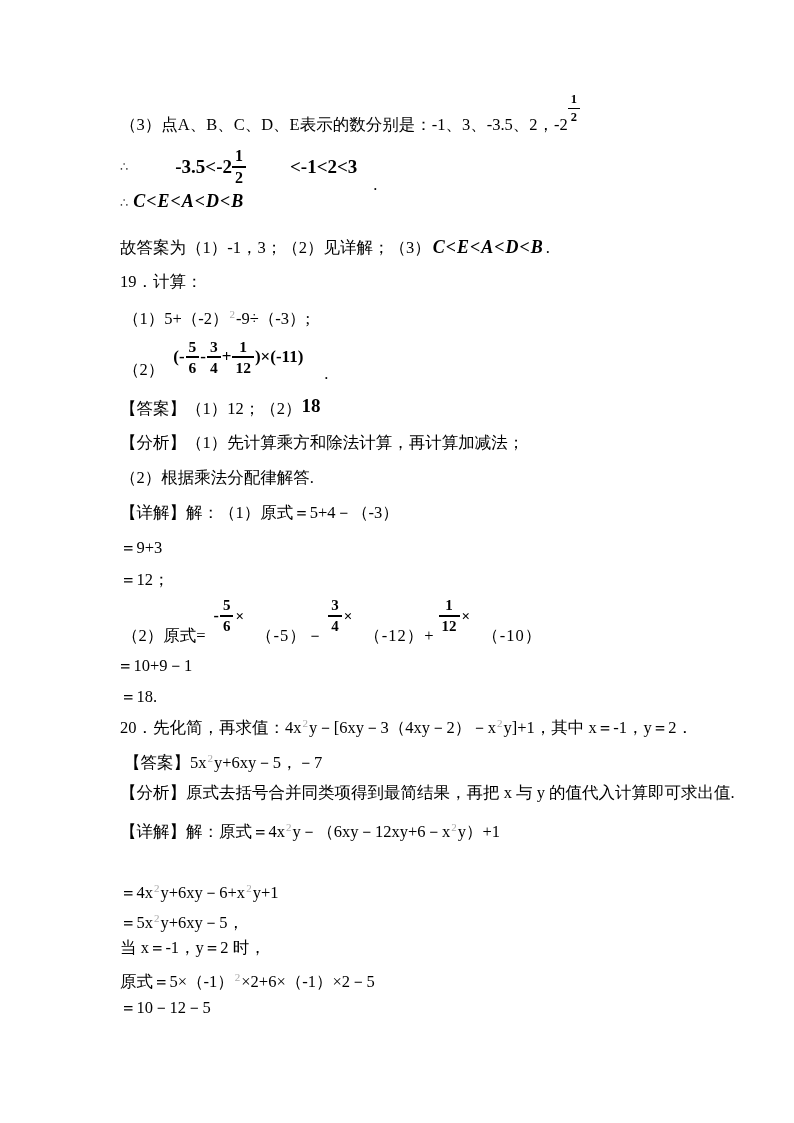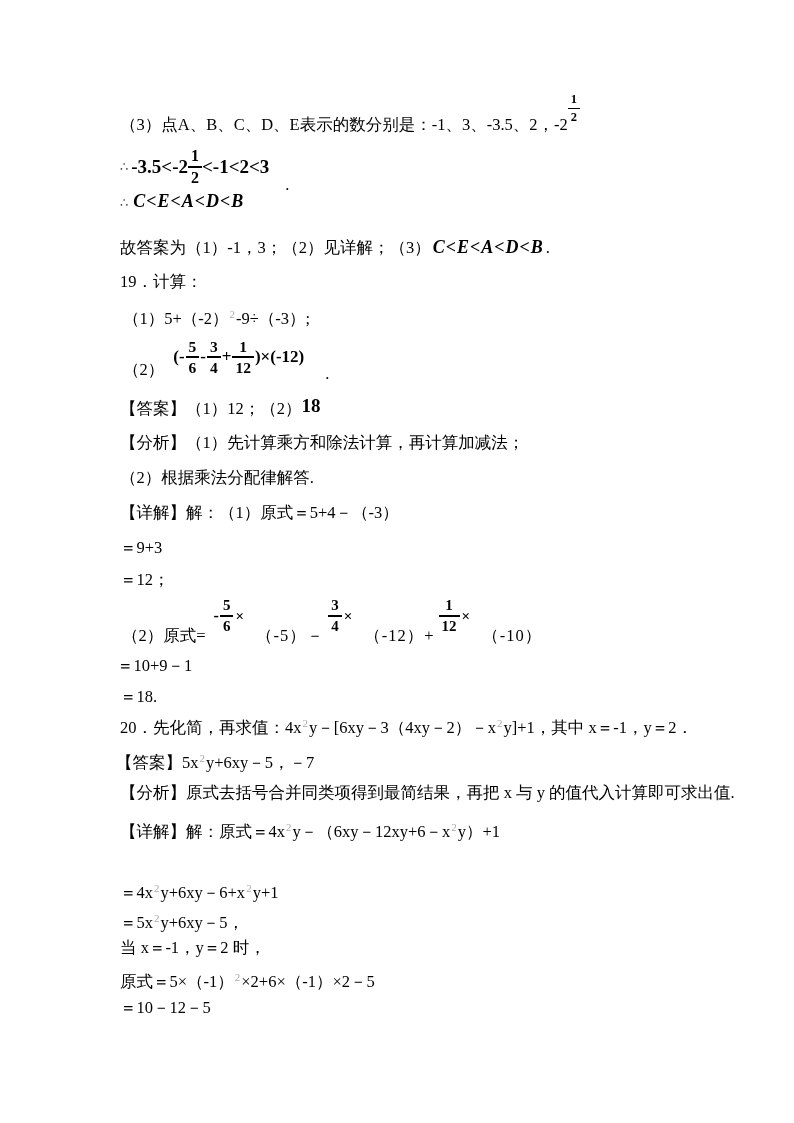--- a/index.html
+++ b/index.html
@@ -34,21 +34,21 @@
     font-family:"Liberation Serif","DejaVu Serif",serif;
     line-height:1;
     vertical-align:middle;
   }
   .frac .fn{display:block;padding:0 3px 2px;}
   .frac .fd{display:block;border-top:2px solid #000;padding:2px 3px 0;}
   .frac-s{font-size:12.5px;position:relative;top:-9px;vertical-align:baseline;}
   .frac-s .fd{border-top-width:1.5px;}
   .frac-m{font-size:16px;}
   
-  .bm{font-weight:bold;font-size:19px;font-family:"Liberation Serif","DejaVu Serif",serif;}
+  .bm{font-weight:bold;font-size:19px;font-family:"Liberation Serif","DejaVu Serif",serif;margin-left:44px;}
   .bm7{font-weight:bold;font-size:17px;font-family:"Liberation Serif","DejaVu Serif",serif;margin:0 1px;}
   .bi{
     font-weight:bold;font-style:italic;font-size:18px;
     font-family:"Liberation Serif","DejaVu Serif",serif;
     letter-spacing:1px;margin:0 2px;
   }
   .therefore{font-size:13px;color:#444;margin-right:3px;}
   .b18{font-weight:bold;font-size:19px;position:relative;top:-2px;font-family:"Liberation Serif","DejaVu Serif",serif;}
   .dot{font-size:16.5px;}
   .lbl{font-size:16.5px;}
@@ -103,21 +103,21 @@
       <span class="bm7">-</span>
       <span class="frac frac-m">
         <span class="fn">3</span>
         <span class="fd">4</span>
       </span>
       <span class="bm7">+</span>
       <span class="frac frac-m">
         <span class="fn">1</span>
         <span class="fd">12</span>
       </span>
-      <span class="bm7">)×(-12)</span>
+      <span class="bm7">)×(-11)</span>
       <span class="dot">.</span>
     </div>
     <div class="line" style="top: 397px; left: 120px;"><span class="seg">【答案】（1）12；（2）</span><span class="b18">18</span></div>
     <div class="line" style="top: 432px; left: 120px;"><span class="seg">【分析】（1）先计算乘方和除法计算，再计算加减法；</span></div>
     <div class="line" style="top: 467px; left: 120px; text-align: center;"><span class="seg">（2）根据乘法分配律解答.</span></div>
     <div class="line" style="top: 502px; left: 120px;"><span class="seg">【详解】解：（1）原式＝5+4－（-3）</span></div>
     <div class="line" style="top: 537px; left: 120px;"><span class="seg">＝9+3</span></div>
     <div class="line" style="top: 569px; left: 120px;"><span class="seg">＝12；</span></div>
     <div class="line math14" style="top: 590px; left: 122px;">
       <span class="lbl">（2）原式=</span>
@@ -143,21 +143,21 @@
           <span class="fn">1</span>
           <span class="fd">12</span>
         </span>
         <span class="times">×</span>
       </span>
       <span class="base">（-10）</span>
     </div>
     <div class="line" style="top: 655px; left: 117px;"><span class="seg">＝10+9－1</span></div>
     <div class="line" style="top: 686px; left: 120px;"><span class="seg">＝18.</span></div>
     <div class="line" style="top: 712px; left: 120px;"><span class="seg">20．先化简，再求值：4x</span><span class="sup">2</span><span class="seg">y－[6xy－3（4xy－2）－x</span><span class="sup">2</span><span class="seg">y]+1，其中 x＝-1，y＝2．</span></div>
-    <div class="line" style="top: 747px; left: 116px;"><span class="seg">【答案】5x</span><span class="sup">2</span><span class="seg">y+6xy－5，－7</span></div>
+    <div class="line" style="top: 747px; left: 124px;"><span class="seg">【答案】5x</span><span class="sup">2</span><span class="seg">y+6xy－5，－7</span></div>
     <div class="line" style="top: 782px; left: 120px;"><span class="seg">【分析】原式去括号合并同类项得到最简结果，再把 x 与 y 的值代入计算即可求出值.</span></div>
     <div class="line" style="top: 816px; left: 120px;"><span class="seg">【详解】解：原式＝4x</span><span class="sup">2</span><span class="seg">y－（6xy－12xy+6－x</span><span class="sup">2</span><span class="seg">y）+1</span></div>
     <div class="line" style="top: 877px; left: 120px;"><span class="seg">＝4x</span><span class="sup">2</span><span class="seg">y+6xy－6+x</span><span class="sup">2</span><span class="seg">y+1</span></div>
     <div class="line" style="top: 907px; left: 120px;"><span class="seg">＝5x</span><span class="sup">2</span><span class="seg">y+6xy－5，</span></div>
     <div class="line" style="top: 937px; left: 120px;"><span class="seg">当 x＝-1，y＝2 时，</span></div>
     <div class="line" style="top: 966px; left: 120px;"><span class="seg">原式＝5×（-1）</span><span class="sup">2</span><span class="seg">×2+6×（-1）×2－5</span></div>
     <div class="line" style="top: 997px; left: 120px;"><span class="seg">＝10－12－5</span></div>
   </div>
 
 </body></html>

